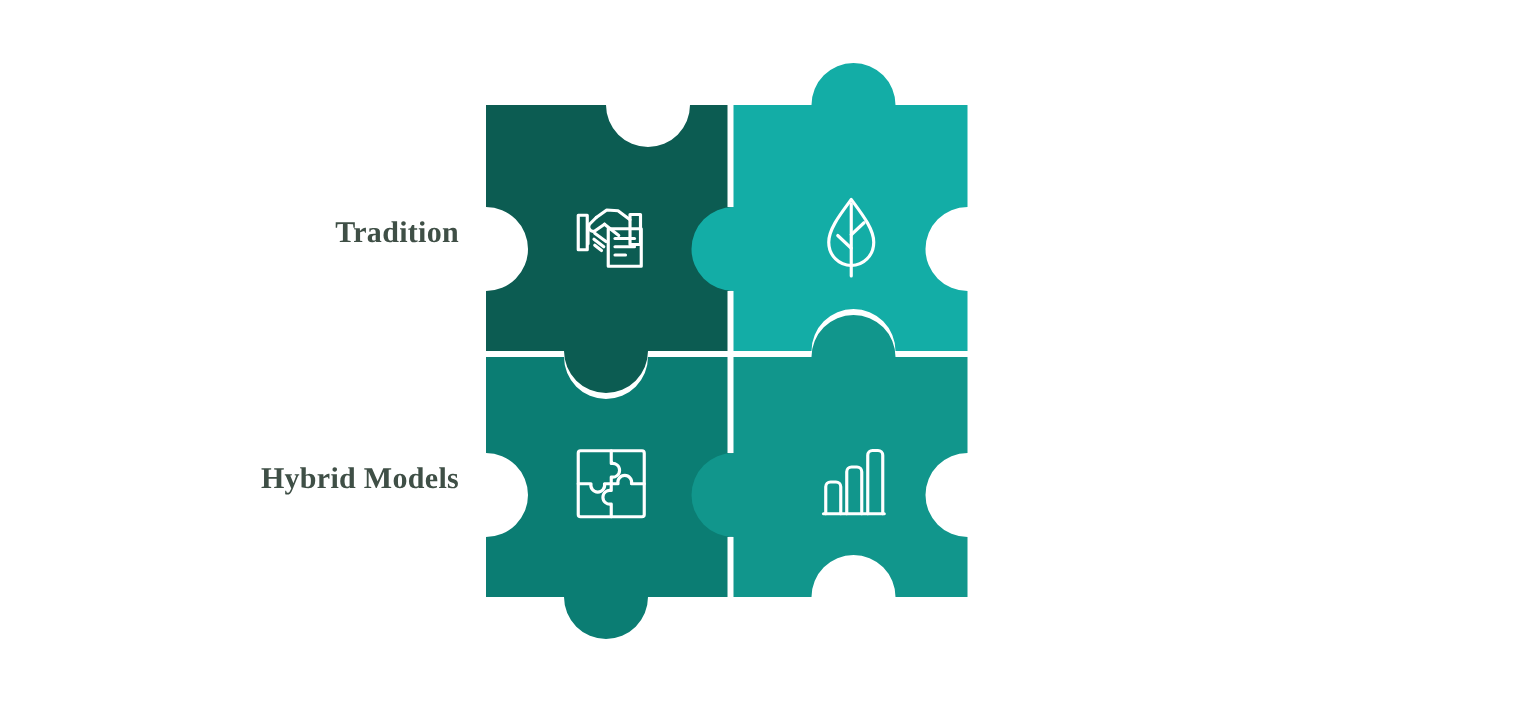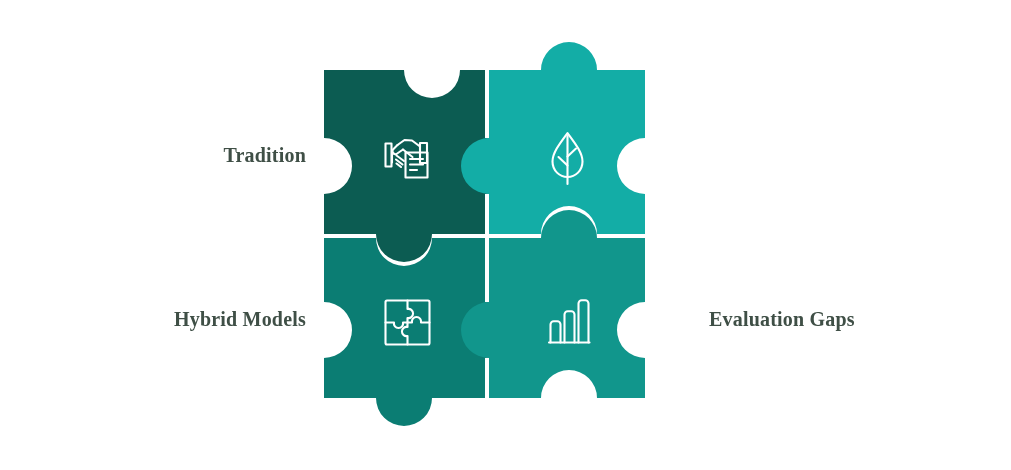--- a/index.html
+++ b/index.html
@@ -192,15 +192,14 @@
       <path d="M 549.0,342.5 L 589.5,342.5"></path>
     </g>
 
   </svg>
 
   <div class="label label-left" id="label-tradition" style="color: rgb(63, 79, 70);">Tradition</div>
 
 
   <div class="label label-left" id="label-hybrid-models" style="color: rgb(63, 79, 70);">Hybrid Models</div>
 
-  <div class="label label-right" id="label-evaluation-gaps" style="color: rgb(63, 79, 70);">Evaluation Gaps</div>
 
 </div>
 
 </body></html>

